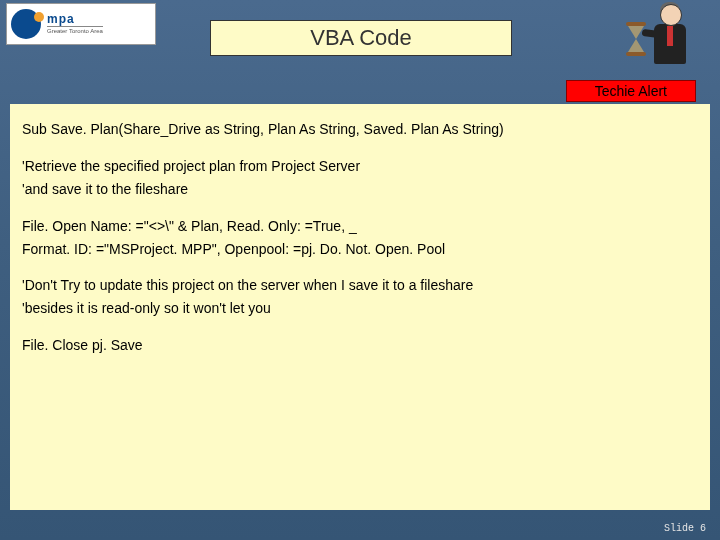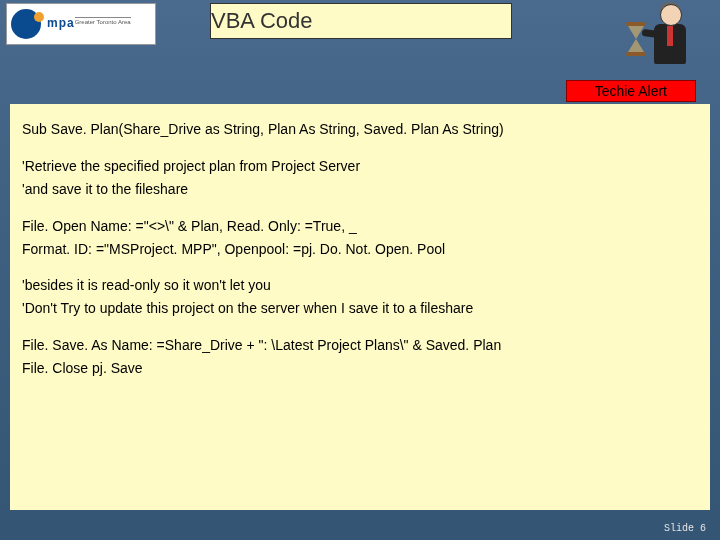--- a/index.html
+++ b/index.html
@@ -43,45 +43,46 @@
     width: 10px;
     height: 10px;
     border-radius: 50%;
     background: #f0a030;
     top: 3px;
     right: -3px;
   }
   .logo-text {
     margin-left: 6px;
     display: flex;
+    flex-direction: column;
     line-height: 1.1;
   }
   .logo-mpa {
     font-size: 12px;
     font-weight: bold;
     color: #0a4a8e;
     letter-spacing: 1px;
   }
   .logo-sub {
     font-size: 6px;
     color: #555;
     border-top: 1px solid #888;
     padding-top: 1px;
   }
   .title-box {
     position: absolute;
-    top: 3px;
+    top: 20px;
     left: 210px;
     width: 300px;
     height: 34px;
     background: #fefbc7;
     border: 1px solid #333;
     display: flex;
     align-items: center;
-    justify-content: flex-start;
+    justify-content: center;
   }
   .title-text {
     font-size: 22px;
     color: #333;
   }
   .clipart {
     position: absolute;
     top: 0px;
     right: 24px;
     width: 70px;
@@ -248,23 +249,22 @@
 
   <div class="code-box">
     <p>Sub Save. Plan(Share_Drive as String, Plan As String, Saved. Plan As String)</p>
     <div class="gap"></div>
     <p>'Retrieve the specified project plan from Project Server</p>
     <p>'and save it to the fileshare</p>
     <div class="gap"></div>
     <p>File. Open Name: ="&lt;&gt;\" &amp; Plan, Read. Only: =True, _</p>
     <p>Format. ID: ="MSProject. MPP",  Openpool: =pj. Do. Not. Open. Pool</p>
     <div class="gap"></div>
+    <p>'Don't Try to update this project on the server when I save it to a fileshare</p>
     <p>'besides it is read-only so it won't let you</p>
-    <p>'Don't Try to update this project on the server when I save it to a fileshare</p>
-    <div class="gap"></div>
-    <p>File. Save. As Name: =Share_Drive + ": \Latest Project Plans\" &amp; Saved. Plan</p>
+    <div class="gap"></div>
     <p>File. Close pj. Save</p>
     <div class="gap"></div>
   </div>
 
   <div class="footer">Slide  6</div>
 
 </div>
 
 </body></html>

